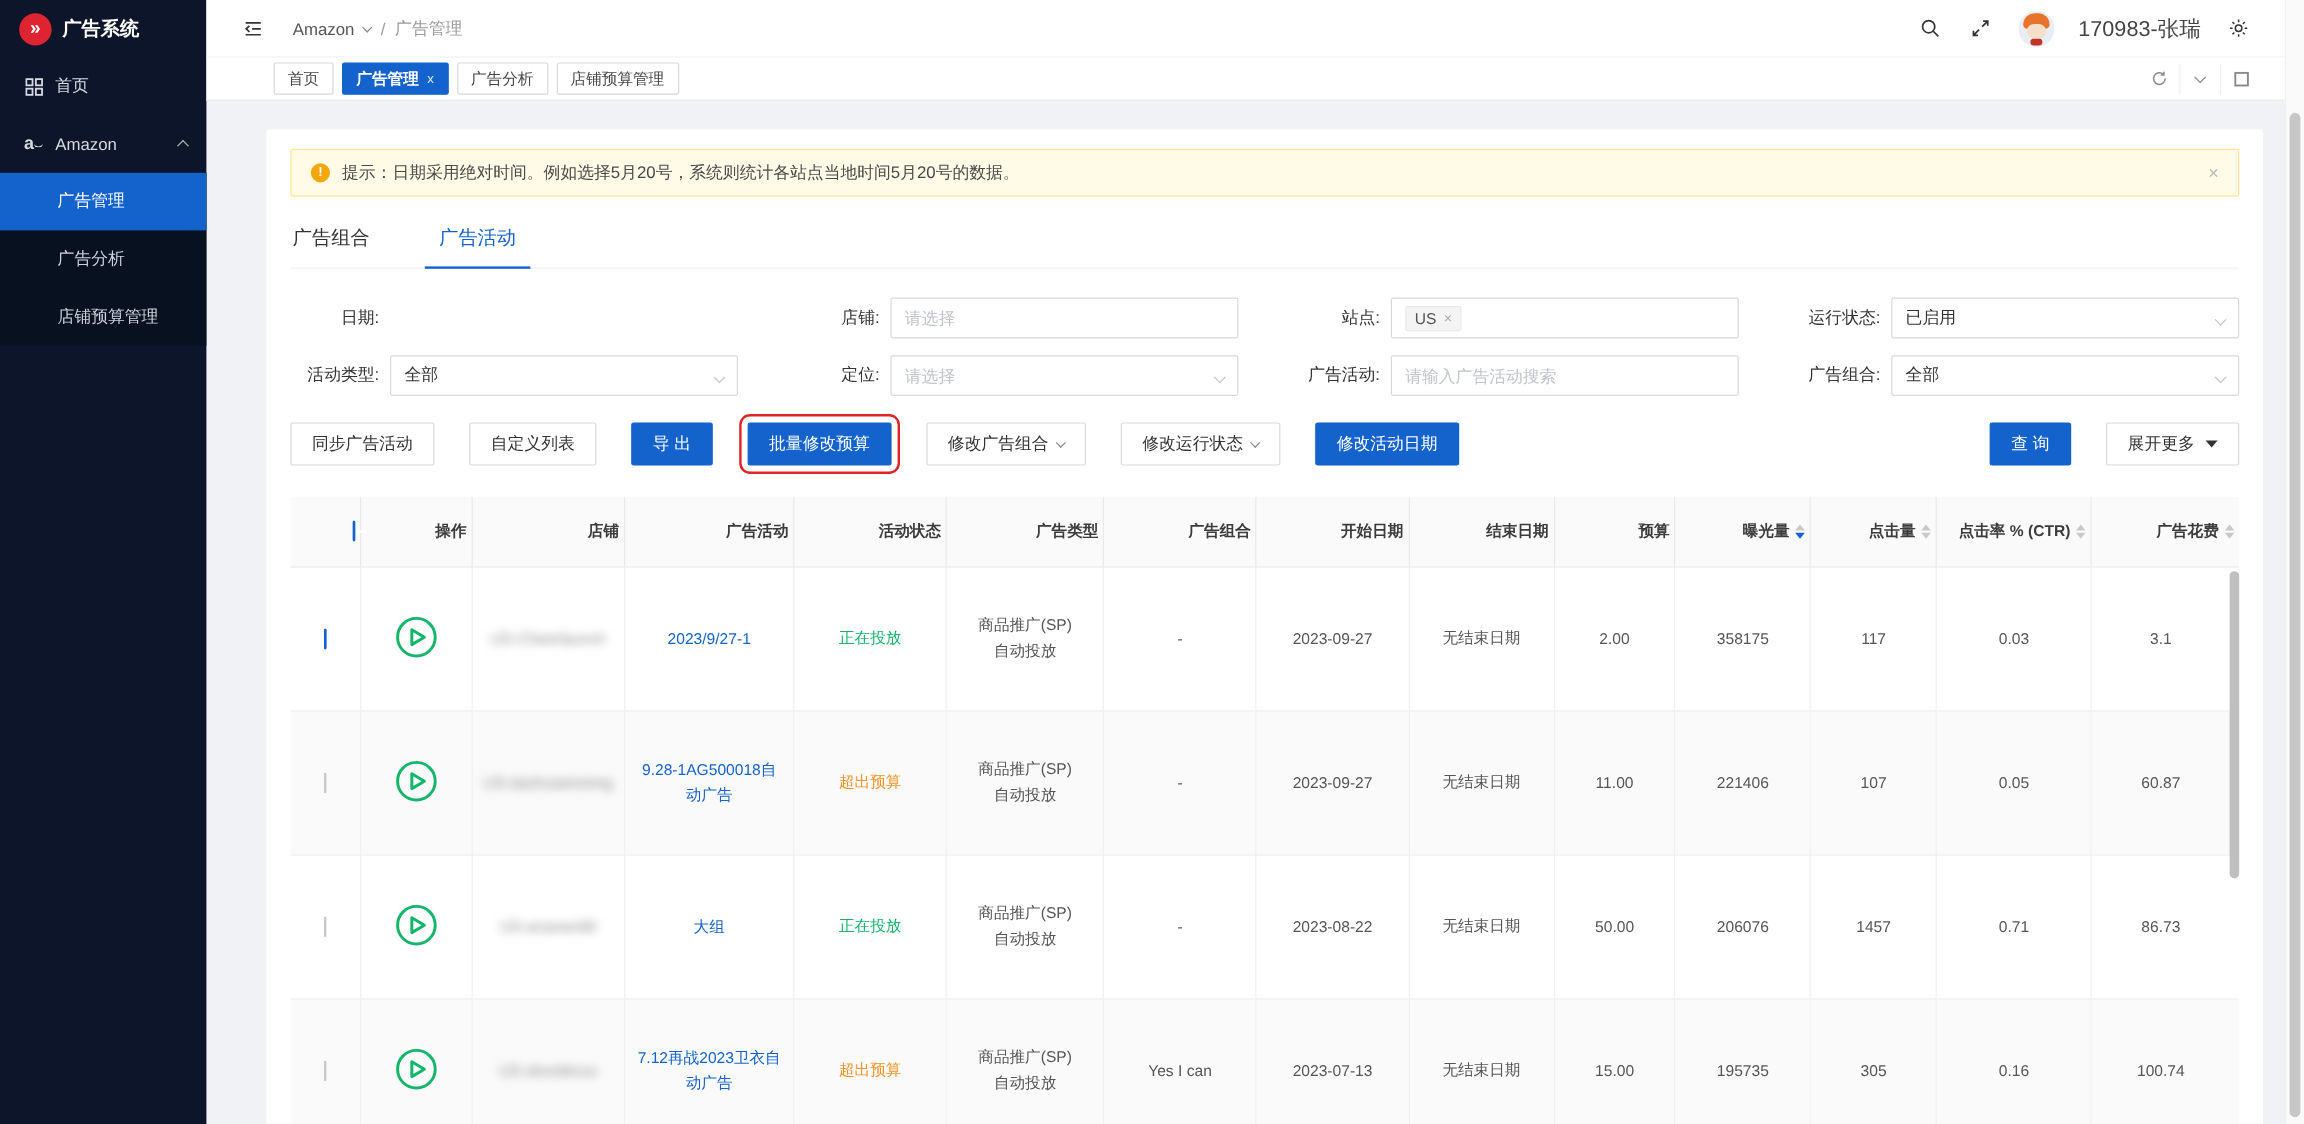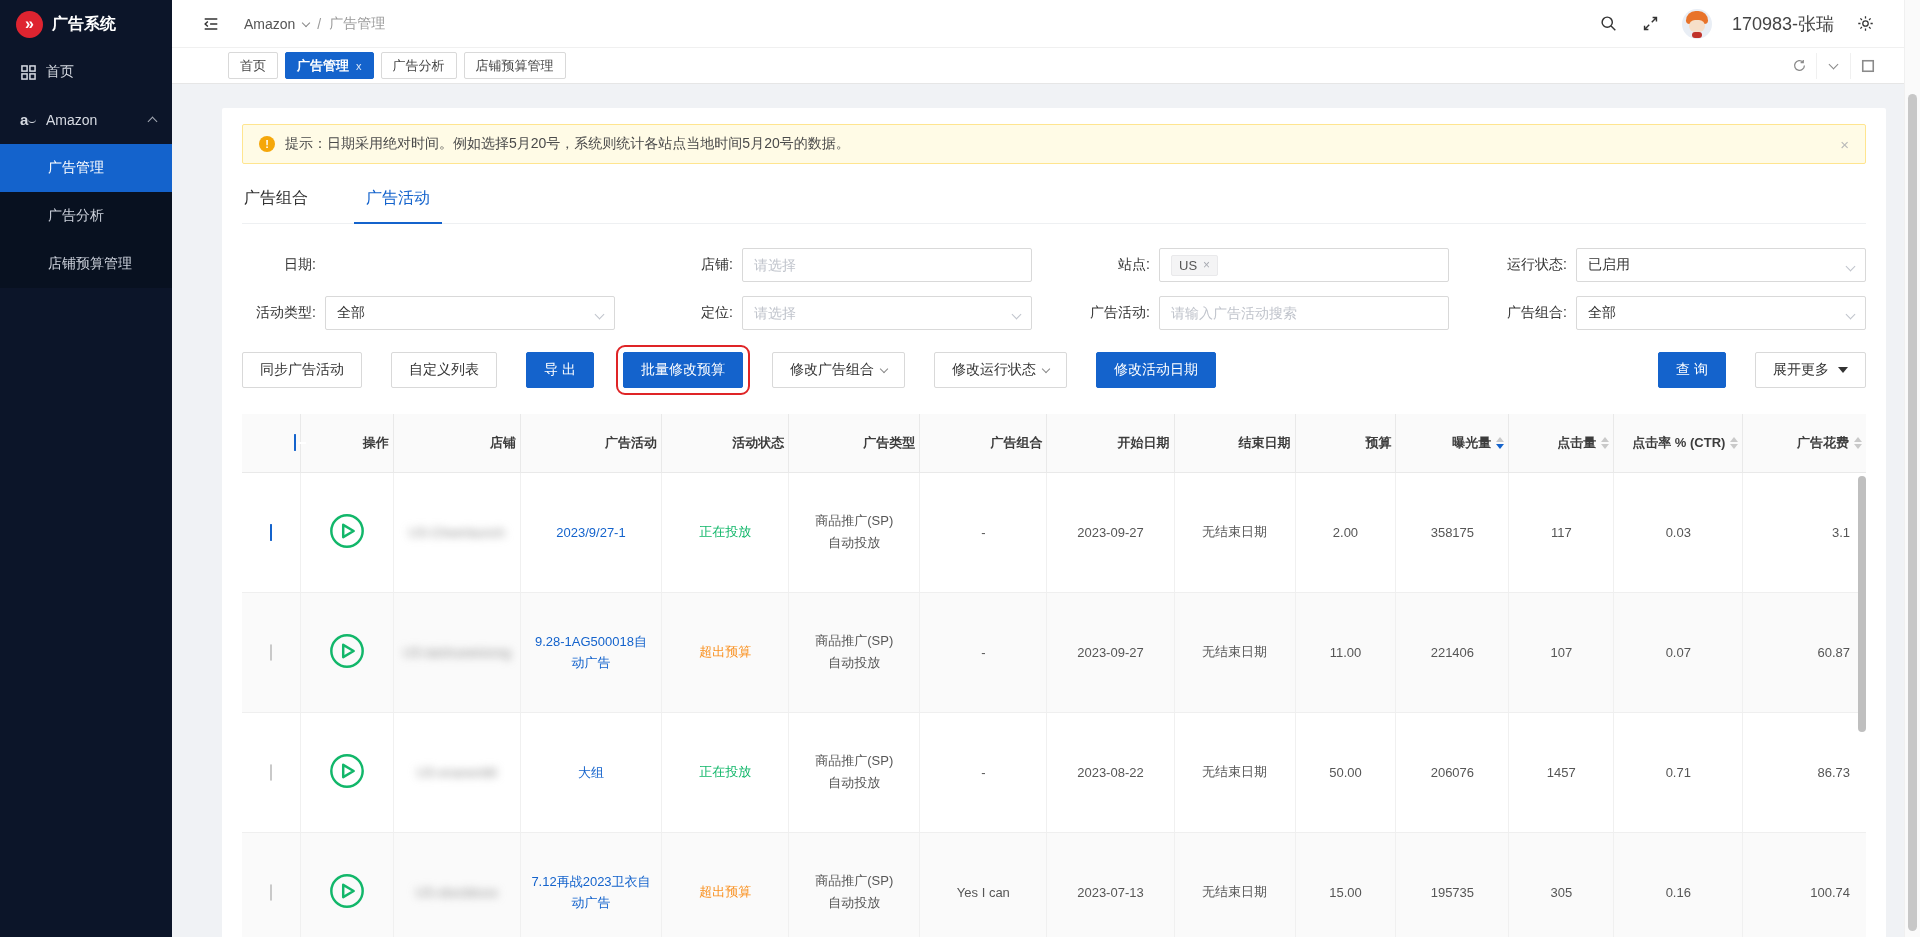--- a/index.html
+++ b/index.html
@@ -101,21 +101,21 @@
   .checkbox { width:16px; height:16px; border:1px solid #c9c9c9; border-radius:2px; background:#fff; margin:0 auto; position:relative; cursor:pointer; }
   .checkbox.checked, .checkbox.indet { background:#1463cc; border-color:#1463cc; }
   .checkbox.checked:after { content:""; position:absolute; left:4.5px; top:1.5px; width:4px; height:8px; border-right:2px solid #fff; border-bottom:2px solid #fff; transform:rotate(40deg); }
   .checkbox.indet:after { content:""; position:absolute; left:3px; top:6.5px; width:8px; height:2px; background:#fff; }
   .play-btn { display:inline-flex; cursor:pointer; }
   .store-blur { filter:blur(4px); color:#8d8d8d; }
   a.camp-link { color:#1463cc; text-decoration:none; cursor:pointer; display:inline-block; line-height:21px; }
   .status-green { color:#12b76a; }
   .status-orange { color:#f9901e; }
   .adtype { line-height:22px; color:#565656; }
-  td.spend { text-align:right; padding-right:16px; }
+  td.spend { padding-right:16px; }
   .tbl-scrollbar { position:absolute; right:0; top:62px; width:8px; height:256px; border-radius:4px; background:#bfbfbf; }
 
   
   .page-scrollbar { position:absolute; right:0; top:0; bottom:0; width:16px; background:#fafafa; border-left:1px solid #f0f0f0; }
   .page-scrollbar .thumb { position:absolute; left:3px; right:3px; top:94px; bottom:6px; background:#c7c7c7; border-radius:5px; }
 
   svg { display:block; }
 </style>
 </head>
 <body>
@@ -439,21 +439,21 @@
                       <div>商品推广(SP)</div>
                       <div>自动投放</div>
                     </div>
                   </td>
                 <td>-</td>
                 <td>2023-09-27</td>
                 <td>无结束日期</td>
                 <td>11.00</td>
                 <td>221406</td>
                 <td>107</td>
-                <td>0.07</td>
+                <td>0.05</td>
                 <td class="spend">60.87</td>
               </tr>
 
               <tr>
                 <td><span class="checkbox"></span></td>
                 <td>
                   <span class="play-btn">
                     <svg width="38" height="38" viewBox="0 0 40 40" fill="none" stroke="#12b76a" stroke-width="2.6">
                       <circle cx="20" cy="20" r="16.5"></circle>
                         <path d="M16 13.5L27 20l-11 6.5z" stroke-linejoin="round"></path>

